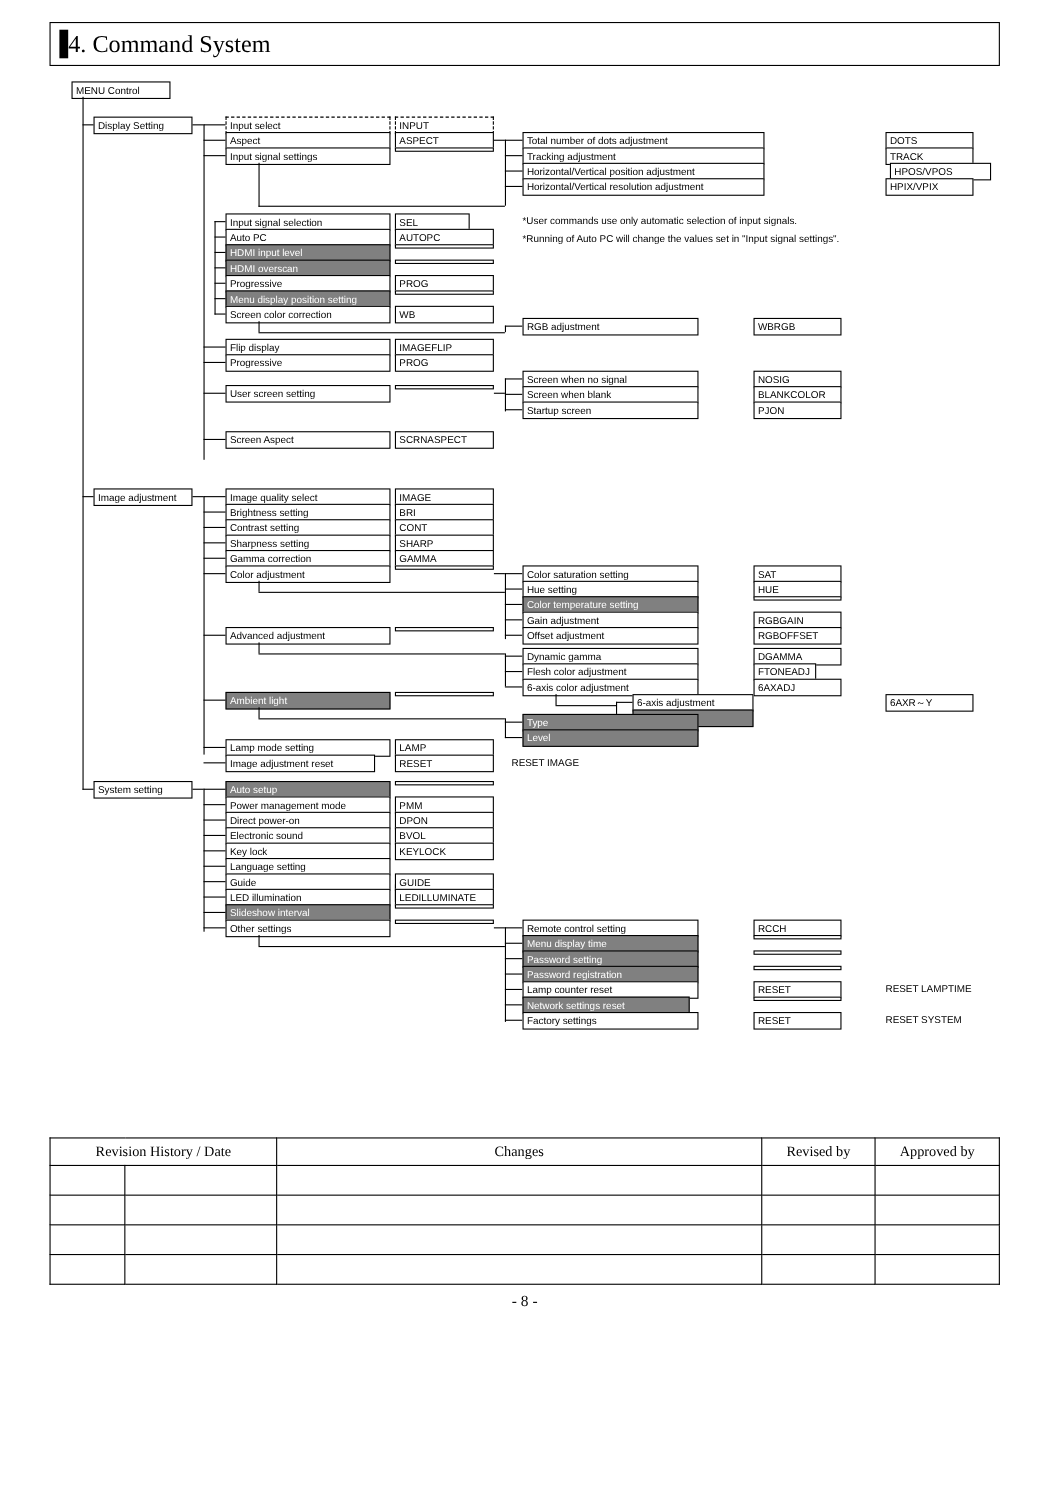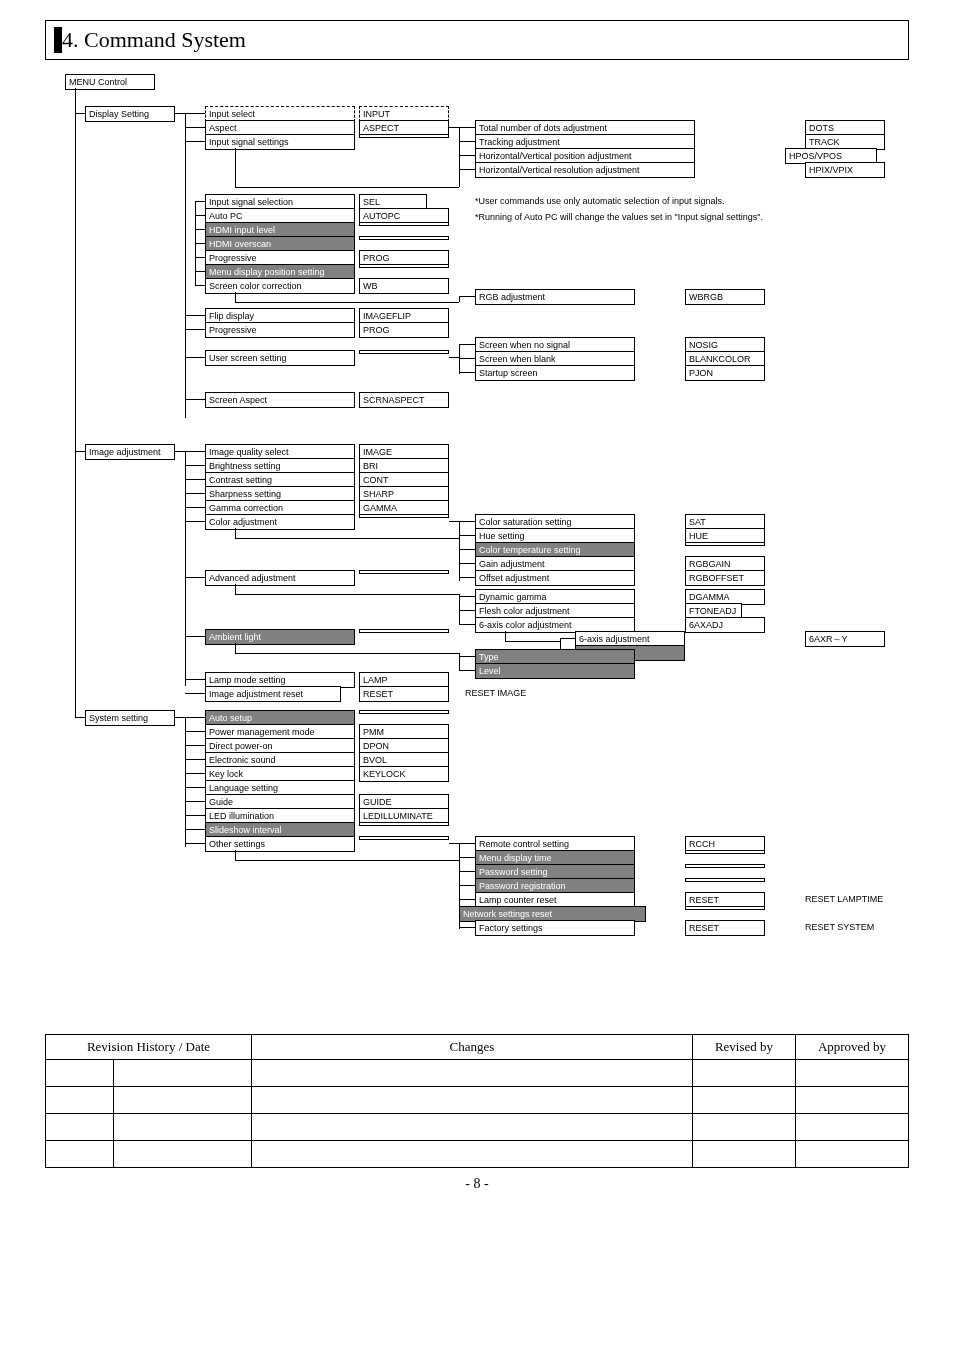--- a/index.html
+++ b/index.html
@@ -141,21 +141,21 @@
     <div class="vline" style="left:190px;top:74px;height:40px"></div>
     <div class="hline" style="left:190px;top:113px;width:224px"></div>
     <div class="vline" style="left:414px;top:53px;height:60px"></div>
     <div class="hline" style="left:404px;top:53px;width:10px"></div>
 
     <div class="box" style="left:430px;top:46px;width:220px">Total number of dots adjustment</div>
     <div class="box" style="left:760px;top:46px;width:80px">DOTS</div>
     <div class="box" style="left:430px;top:60px;width:220px">Tracking adjustment</div>
     <div class="box" style="left:760px;top:60px;width:80px">TRACK</div>
     <div class="box" style="left:430px;top:74px;width:220px">Horizontal/Vertical position adjustment</div>
-    <div class="box" style="left:740px;top:74px;width:92px">HPOS/VPOS</div>
+    <div class="box" style="left:764px;top:74px;width:92px">HPOS/VPOS</div>
     <div class="box" style="left:430px;top:88px;width:220px">Horizontal/Vertical resolution adjustment</div>
     <div class="box" style="left:760px;top:88px;width:80px">HPIX/VPIX</div>
     <div class="hline" style="left:414px;top:53px;width:16px"></div>
     <div class="hline" style="left:414px;top:67px;width:16px"></div>
     <div class="hline" style="left:414px;top:81px;width:16px"></div>
     <div class="hline" style="left:414px;top:95px;width:16px"></div>
 
     <div class="box" style="left:160px;top:120px;width:150px">Input signal selection</div>
     <div class="box" style="left:314px;top:120px;width:68px">SEL</div>
     <div class="box" style="left:160px;top:134px;width:150px">Auto PC</div>
@@ -348,21 +348,21 @@
     <div class="box" style="left:640px;top:762px;width:80px">RCCH</div>
     <div class="gbox" style="left:430px;top:776px;width:160px">Menu display time</div>
     <div class="box" style="left:640px;top:776px;width:80px"></div>
     <div class="gbox" style="left:430px;top:790px;width:160px">Password setting</div>
     <div class="box" style="left:640px;top:790px;width:80px"></div>
     <div class="gbox" style="left:430px;top:804px;width:160px">Password registration</div>
     <div class="box" style="left:640px;top:804px;width:80px"></div>
     <div class="box" style="left:430px;top:818px;width:160px">Lamp counter reset</div>
     <div class="box" style="left:640px;top:818px;width:80px">RESET</div>
     <div class="note" style="left:760px;top:820px">RESET LAMPTIME</div>
-    <div class="gbox" style="left:414px;top:832px;width:187px">Network settings reset</div>
+    <div class="gbox" style="left:430px;top:832px;width:152px">Network settings reset</div>
     <div class="box" style="left:640px;top:832px;width:80px"></div>
     <div class="box" style="left:430px;top:846px;width:160px">Factory settings</div>
     <div class="box" style="left:640px;top:846px;width:80px">RESET</div>
     <div class="note" style="left:760px;top:848px">RESET SYSTEM</div>
 
   </div>
 
   <table class="footer-table">
     <tbody>
         <tr>

